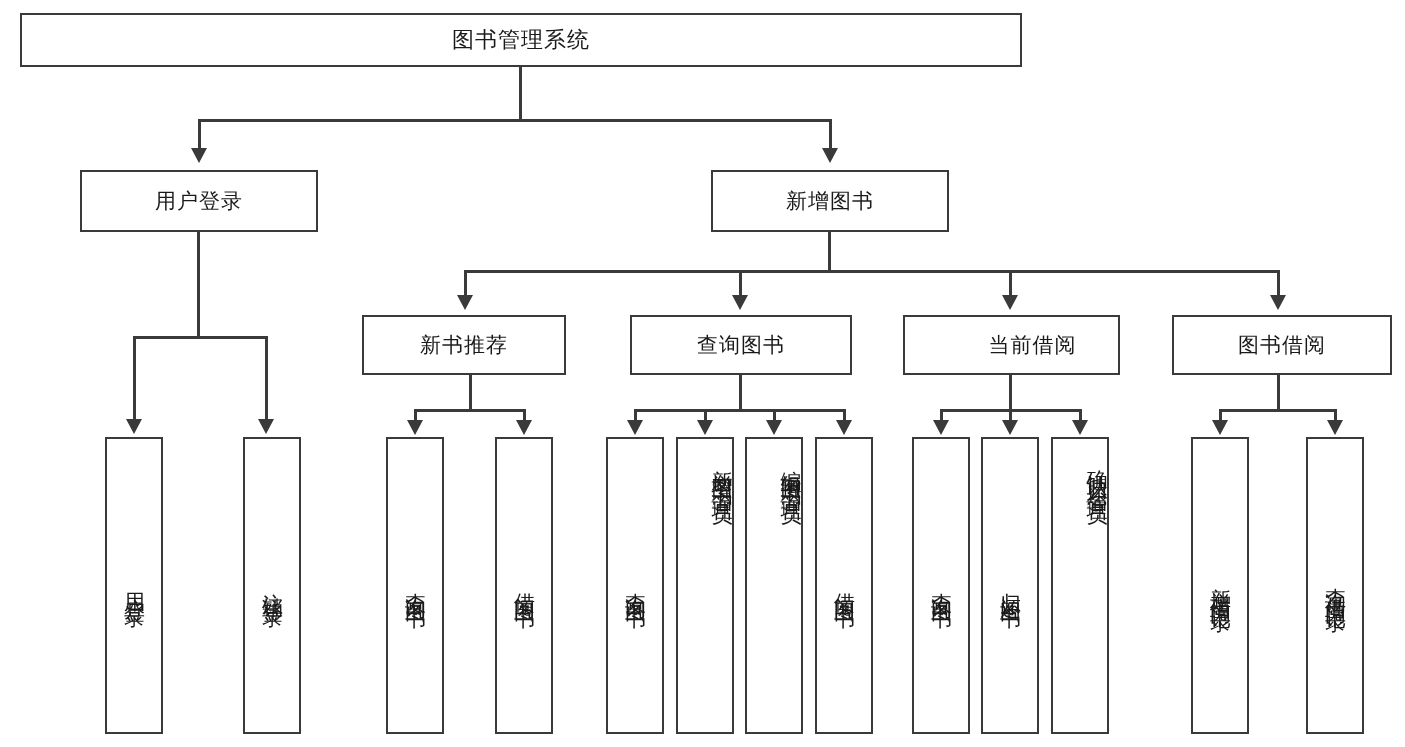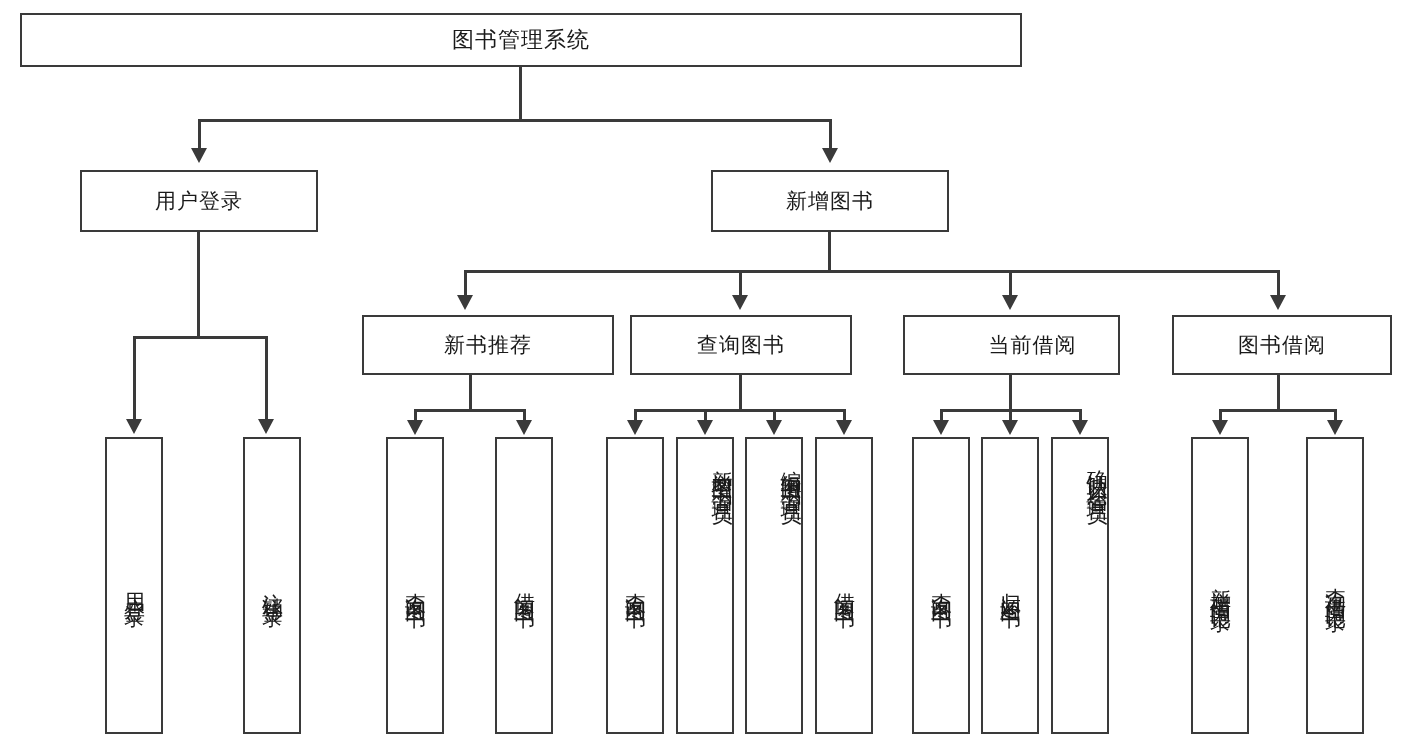--- a/index.html
+++ b/index.html
@@ -121,21 +121,21 @@
   <div class="hline" style="left:464px; top:270px; width:816px;"></div>
   <div class="vline" style="left:464px; top:270px; width:3px; height:26px;"></div>
   <div class="arrow" style="left:457px; top:295px;"></div>
   <div class="vline" style="left:739px; top:270px; width:3px; height:26px;"></div>
   <div class="arrow" style="left:732px; top:295px;"></div>
   <div class="vline" style="left:1009px; top:270px; width:3px; height:26px;"></div>
   <div class="arrow" style="left:1002px; top:295px;"></div>
   <div class="vline" style="left:1277px; top:270px; width:3px; height:26px;"></div>
   <div class="arrow" style="left:1270px; top:295px;"></div>
 
-  <div class="node horiz" style="left:362px; top:315px; width:252px; height:60px;">
+  <div class="node horiz" style="left:362px; top:315px; width:204px; height:60px;">
     <span>新书推荐</span>
   </div>
   <div class="node horiz" style="left:630px; top:315px; width:222px; height:60px;">
     <span>查询图书</span>
   </div>
   <div class="node horiz" style="left:903px; top:315px; width:217px; height:60px;padding-left:42px;">
     <span>当前借阅</span>
   </div>
   <div class="node horiz" style="left:1172px; top:315px; width:220px; height:60px;">
     <span>图书借阅</span>

